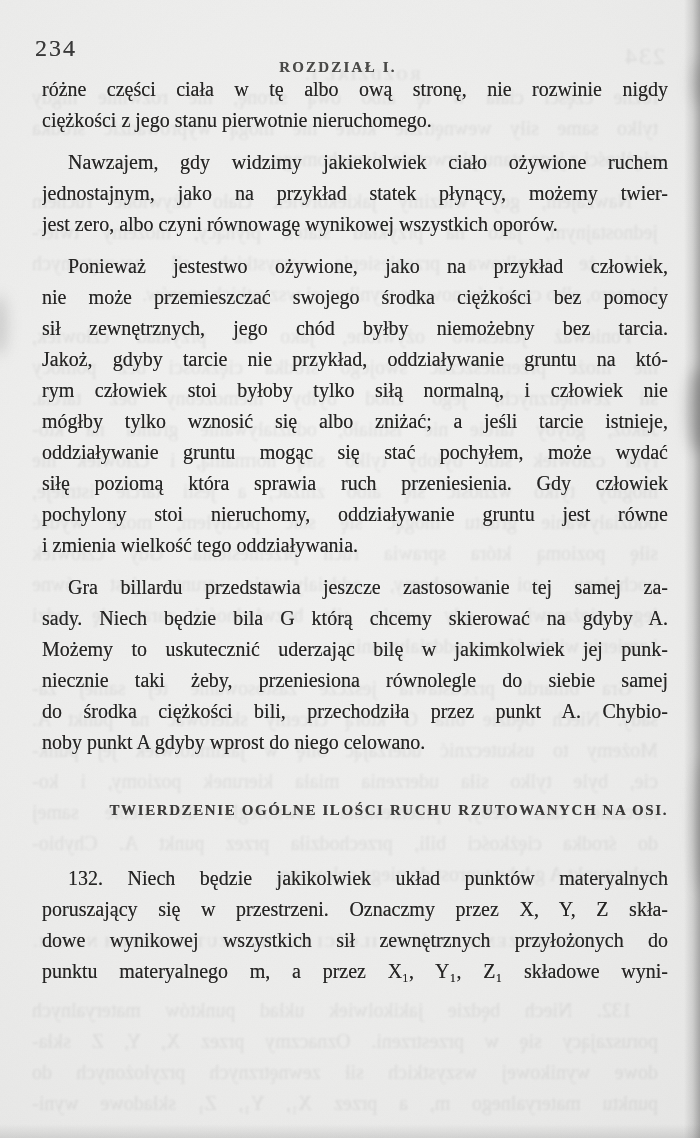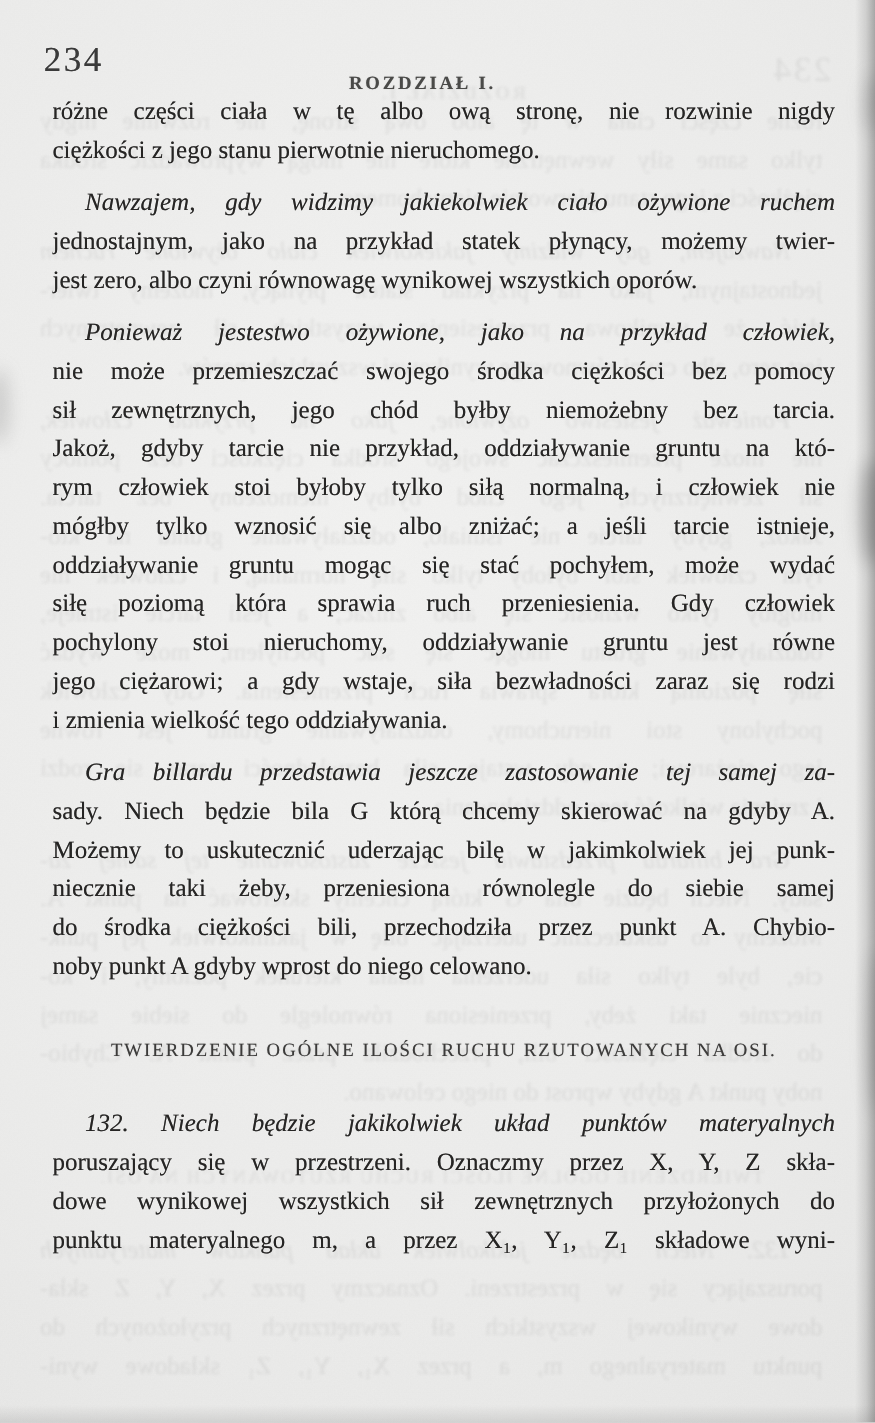--- a/index.html
+++ b/index.html
@@ -36,46 +36,46 @@
   
   .ghost{
     position:absolute;left:0;top:8px;width:700px;height:1138px;
     transform:scaleX(-1);
     opacity:.075;filter:blur(1.1px);
     pointer-events:none;user-select:none;
   }
 
   .pagenum{
     position:absolute;left:35px;top:38px;
-    font-size:28px;line-height:21px;letter-spacing:2px;color:#3a3a3a;
+    font-size:24px;line-height:21px;letter-spacing:2px;color:#3a3a3a;
     text-shadow:0 0 .5px rgba(40,40,40,.6);
   }
   .runhead{
     position:absolute;left:338px;top:60px;transform:translateX(-50%);
     font-size:15px;line-height:15px;font-weight:bold;letter-spacing:2.2px;color:#4a4a48;
     white-space:nowrap;text-shadow:0 0 .6px rgba(70,70,70,.5);
   }
 
   .column{
     position:absolute;left:42px;top:74px;width:626px;
     color:#262524;font-size:20px;
     text-shadow:0 0 .5px rgba(30,30,30,.55);
   }
   .paragraph{margin:0;}
   .paragraph + .paragraph{margin-top:11px;}
   .line{
     height:31px;line-height:31px;
     text-align:justify;text-align-last:justify;
     overflow:hidden;white-space:normal;
   }
-  .line.indent{text-indent:26px;font-style:italic;}
+  .line.indent{text-indent:26px;}
   .line.last{text-align-last:left;}
   .heading{
-    margin-top:41px;margin-bottom:32px;
-    text-align:center;font-weight:normal;
+    margin-top:41px;margin-bottom:42px;
+    text-align:right;font-weight:bold;
     font-size:15px;line-height:22px;letter-spacing:1.6px;
     color:#3c3b3a;white-space:nowrap;
     text-shadow:0 0 .6px rgba(60,60,60,.5);
   }
   .grain{position:absolute;left:0;top:0;pointer-events:none;}
 </style>
 </head>
 <body>
 
 <div class="sheet">
@@ -151,21 +151,20 @@
         <div class="paragraph">
           <div class="line indent">Ponieważ jestestwo ożywione, jako na przykład człowiek,</div>
           <div class="line">nie może przemieszczać swojego środka ciężkości bez pomocy</div>
           <div class="line">sił zewnętrznych, jego chód byłby niemożebny bez tarcia.</div>
           <div class="line">Jakoż, gdyby tarcie nie przykład, oddziaływanie gruntu na któ-</div>
           <div class="line">rym człowiek stoi byłoby tylko siłą normalną, i człowiek nie</div>
           <div class="line">mógłby tylko wznosić się albo zniżać; a jeśli tarcie istnieje,</div>
           <div class="line">oddziaływanie gruntu mogąc się stać pochyłem, może wydać</div>
           <div class="line">siłę poziomą która sprawia ruch przeniesienia. Gdy człowiek</div>
           <div class="line">pochylony stoi nieruchomy, oddziaływanie gruntu jest równe</div>
-          <div class="line">jego ciężarowi; a gdy wstaje, siła bezwładności zaraz się rodzi</div>
           <div class="line last">i zmienia wielkość tego oddziaływania.</div>
         </div>
         <div class="paragraph">
           <div class="line indent">Gra billardu przedstawia jeszcze zastosowanie tej samej za-</div>
           <div class="line">sady. Niech będzie bila G którą chcemy skierować na gdyby A.</div>
           <div class="line">Możemy to uskutecznić uderzając bilę w jakimkolwiek jej punk-</div>
           <div class="line">niecznie taki żeby, przeniesiona równolegle do siebie samej</div>
           <div class="line">do środka ciężkości bili, przechodziła przez punkt A. Chybio-</div>
           <div class="line last">noby punkt A gdyby wprost do niego celowano.</div>
         </div>

